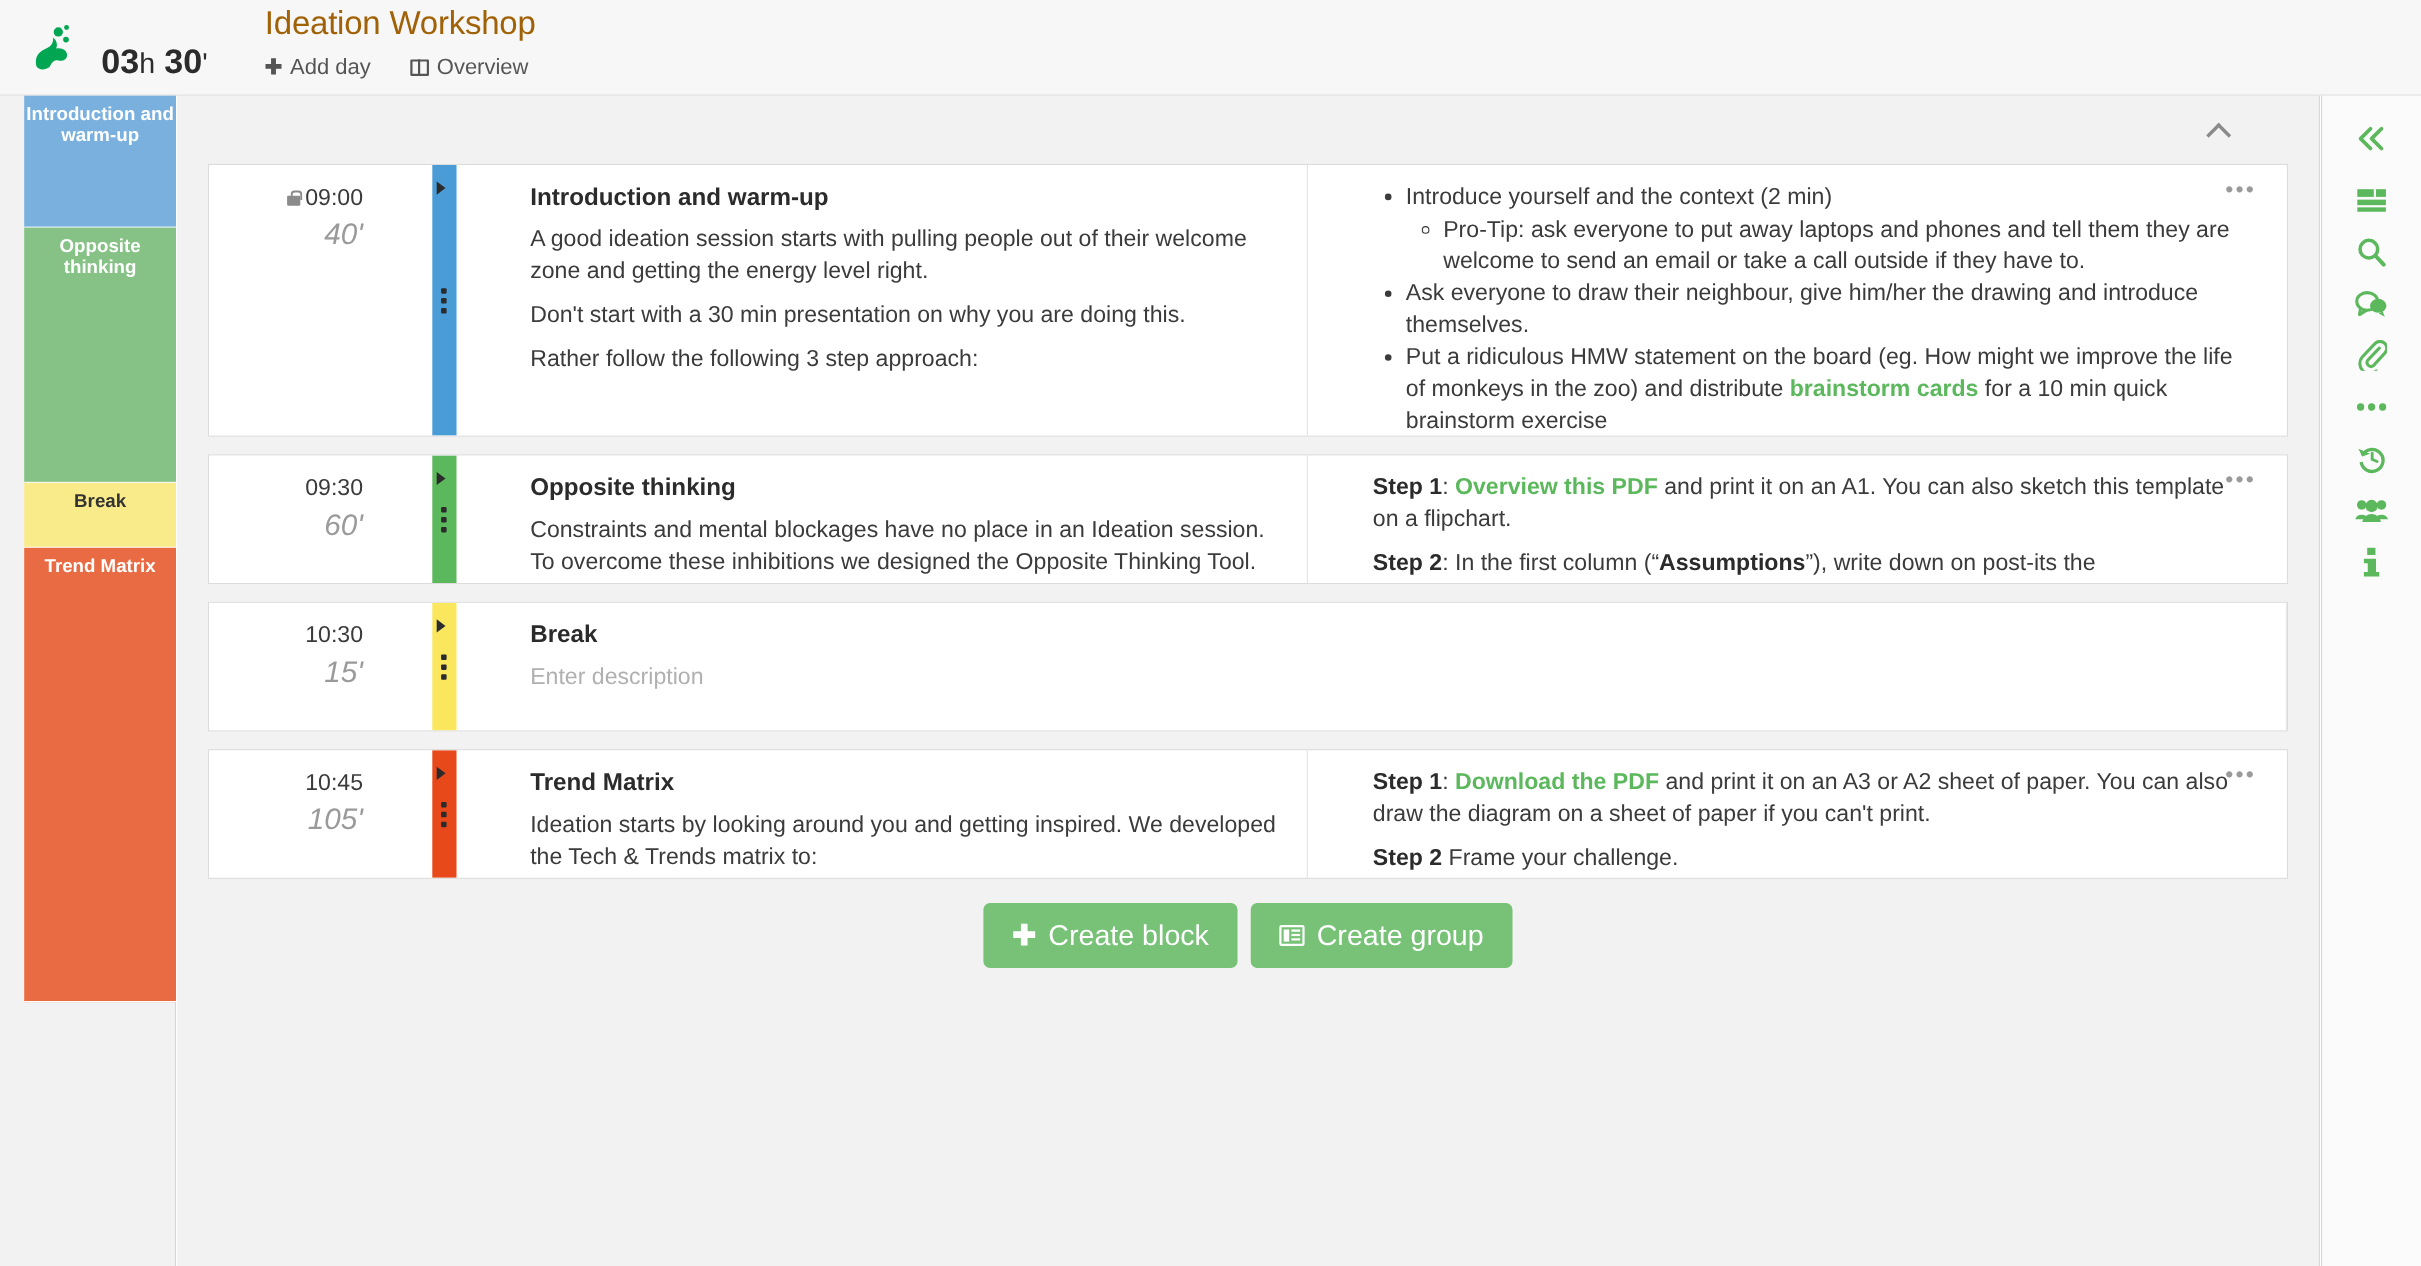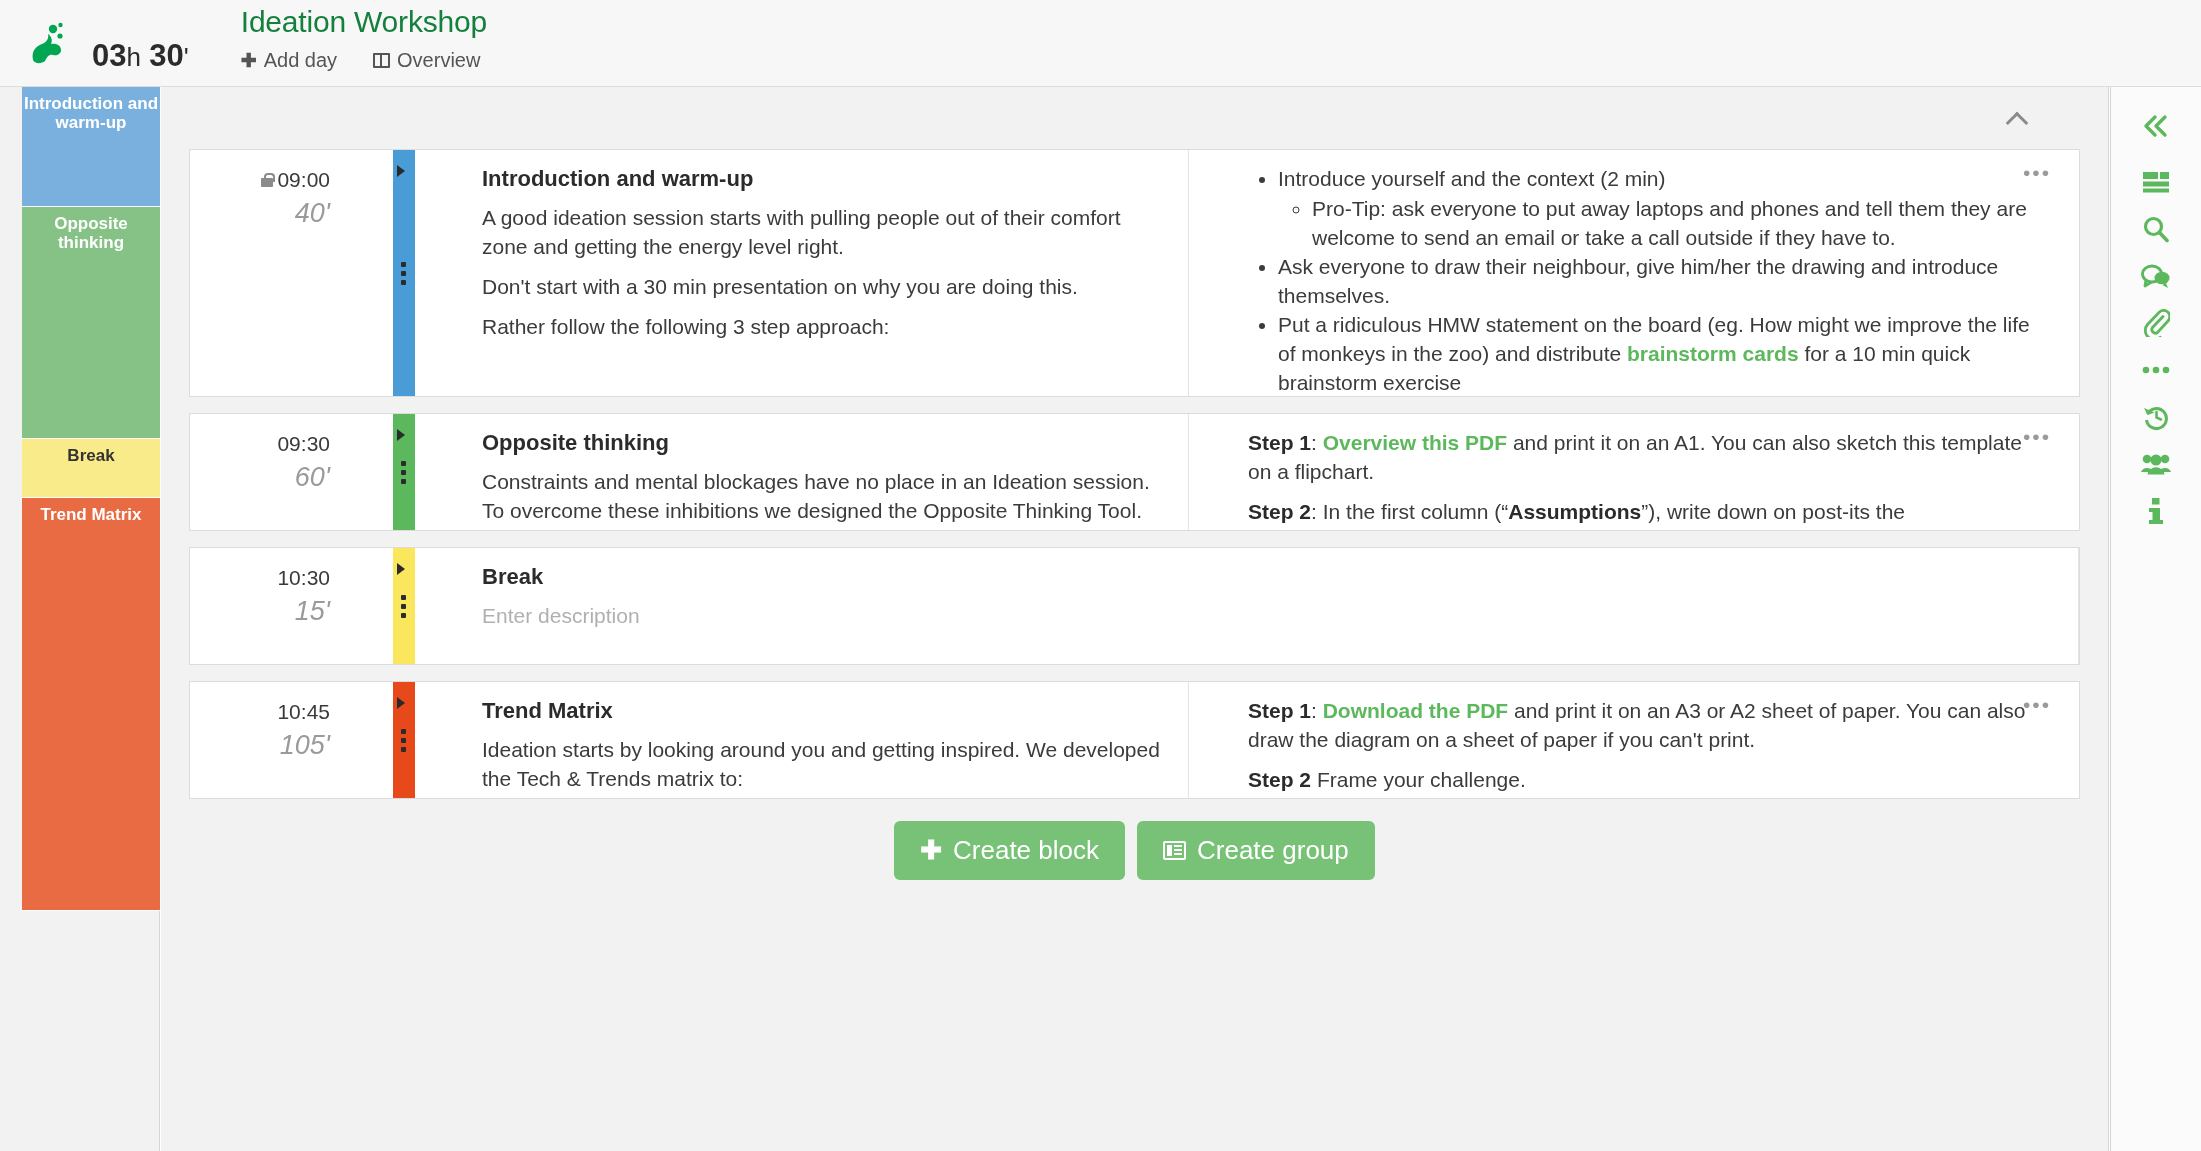--- a/index.html
+++ b/index.html
@@ -36,21 +36,21 @@
   }
   .duration b { font-weight: bold; font-size: 31px; }
   .duration .u { font-weight: normal; font-size: 26px; }
 
   .title-block {
     flex: 0 0 auto;
     margin-left: 52px;
     margin-top: 2px;
   }
   .proj-title {
-    color: #15803d;
+    color: #a16207;
     font-size: 30px;
     font-weight: normal;
     line-height: 40px;
     letter-spacing: -0.2px;
   }
   .header-actions {
     display: flex; align-items: center;
     margin-top: 7px;
     gap: 36px;
   }
@@ -309,21 +309,21 @@
           <div class="d">40'</div>
         </div>
         <div class="b-bar" style="background: rgb(74, 156, 214);">
           <div class="tri"></div>
           <div class="grip" style="top: 112px;"></div>
           <div class="grip" style="top: 121px;"></div>
           <div class="grip" style="top: 130px;"></div>
         </div>
         <div class="b-desc">
           <div class="b-title">Introduction and warm-up</div>
-          <p>A good ideation session starts with pulling people out of their comfort zone and getting the energy level right.</p>
+          <p>A good ideation session starts with pulling people out of their welcome zone and getting the energy level right.</p>
           <p>Don't start with a 30 min presentation on why you are doing this.</p>
           <p>Rather follow the following 3 step approach:</p>
         </div>
         <div class="b-extra">
           <ul>
             <li><span>Introduce yourself and the context (2 min)</span><ul>
                 <li>Pro-Tip: ask everyone to put away laptops and phones and tell them they are welcome to send an email or take a call outside if they have to.</li>
               </ul></li>
             <li><span>Ask everyone to draw their neighbour, give him/her the drawing and introduce themselves.</span></li>
             <li>Put a ridiculous HMW statement on the board (eg. How might we improve the life of monkeys in the zoo) and distribute <span class="lnk">brainstorm cards</span> for a 10 min quick brainstorm exercise</li>

